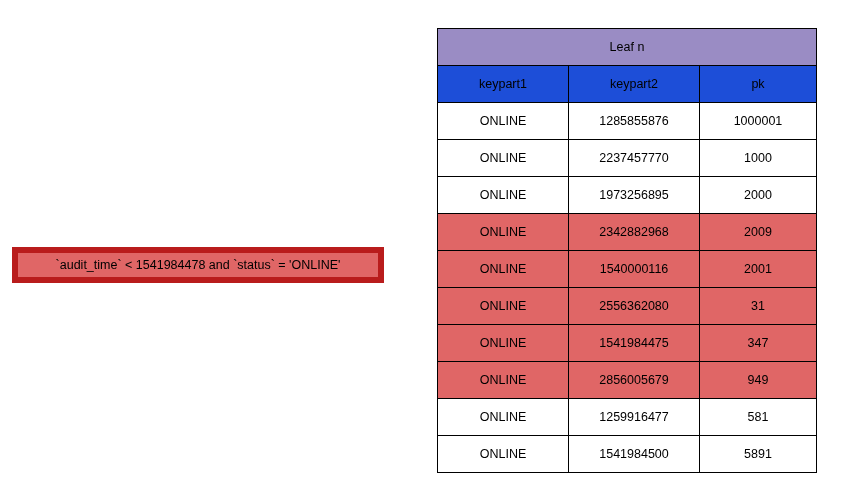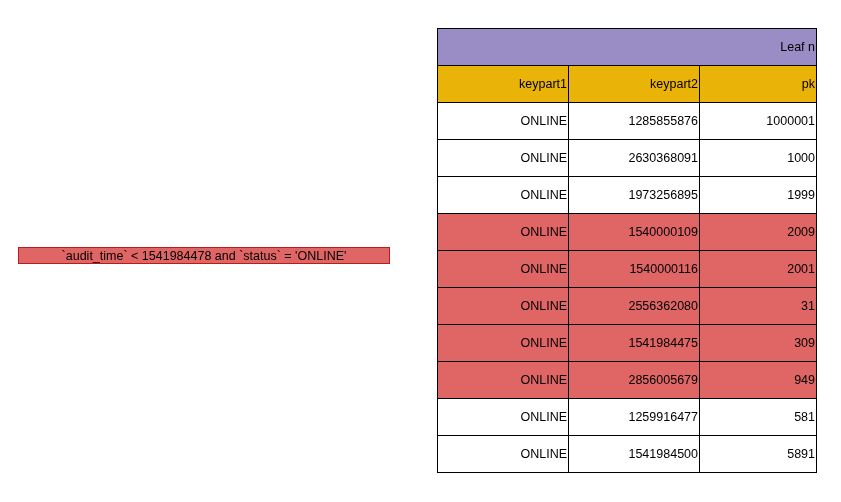--- a/index.html
+++ b/index.html
@@ -14,60 +14,59 @@
     position: relative;
     overflow: hidden;
   }
 
   
   #condition-box {
     position: absolute;
     left: 12px;
     top: 247px;
     width: 372px;
-    height: 17px;
+    height: 36px;
     background: #e06666;
-    border: 1px solid #b91c1c;
+    border: 6px solid #b91c1c;
     box-sizing: border-box;
     display: flex;
     align-items: center;
     justify-content: center;
     font-size: 12.5px;
     color: #000000;
     white-space: nowrap;
-    margin-left: 6px;
   }
 
   
   #leaf-table {
     position: absolute;
     left: 437px;
     top: 28px;
     border-collapse: collapse;
     table-layout: fixed;
   }
   #leaf-table td {
     border: 1px solid #000000;
-    text-align: right;
+    text-align: center;
     vertical-align: middle;
     font-size: 12.5px;
     color: #000000;
     height: 37px;
     box-sizing: border-box;
   }
   #leaf-table col.c1 { width: 131px; }
   #leaf-table col.c2 { width: 131px; }
   #leaf-table col.c3 { width: 117px; }
 
   td.title-cell {
     background: #9a8cc4;
     height: 38px;
   }
   td.header-cell {
-    background: #eab308;
+    background: #1d4ed8;
     height: 37px;
   }
   tr.row-plain td {
     background: #ffffff;
   }
   tr.row-highlight td {
     background: #e06666;
   }
 </style>
 </head>
@@ -93,47 +92,47 @@
       <td class="header-cell">pk</td>
     </tr>
 
     <tr class="row-plain">
       <td>ONLINE</td>
       <td>1285855876</td>
       <td>1000001</td>
     </tr>
     <tr class="row-plain">
       <td>ONLINE</td>
-      <td>2630368091</td>
+      <td>2237457770</td>
       <td>1000</td>
     </tr>
     <tr class="row-plain">
       <td>ONLINE</td>
       <td>1973256895</td>
-      <td>1999</td>
+      <td>2000</td>
     </tr>
     <tr class="row-highlight">
       <td>ONLINE</td>
-      <td>1540000109</td>
+      <td>2342882968</td>
       <td>2009</td>
     </tr>
     <tr class="row-highlight">
       <td>ONLINE</td>
       <td>1540000116</td>
       <td>2001</td>
     </tr>
     <tr class="row-highlight">
       <td>ONLINE</td>
       <td>2556362080</td>
       <td>31</td>
     </tr>
     <tr class="row-highlight">
       <td>ONLINE</td>
       <td>1541984475</td>
-      <td>309</td>
+      <td>347</td>
     </tr>
     <tr class="row-highlight">
       <td>ONLINE</td>
       <td>2856005679</td>
       <td>949</td>
     </tr>
     <tr class="row-plain">
       <td>ONLINE</td>
       <td>1259916477</td>
       <td>581</td>

